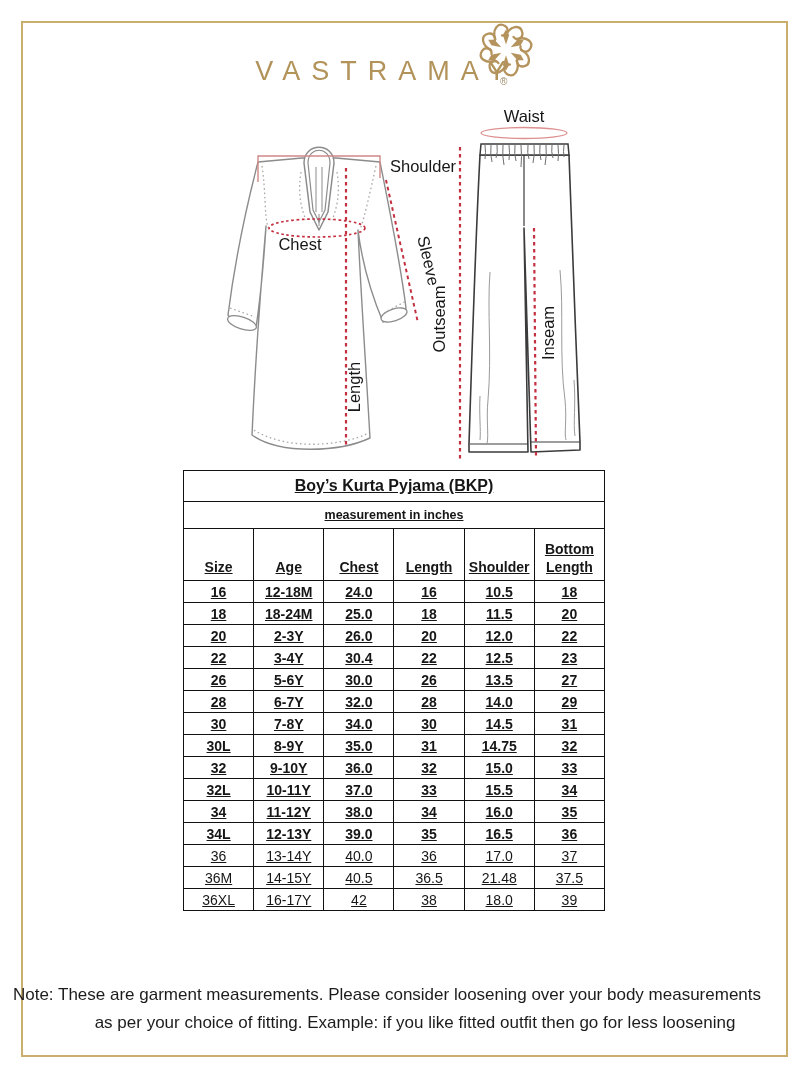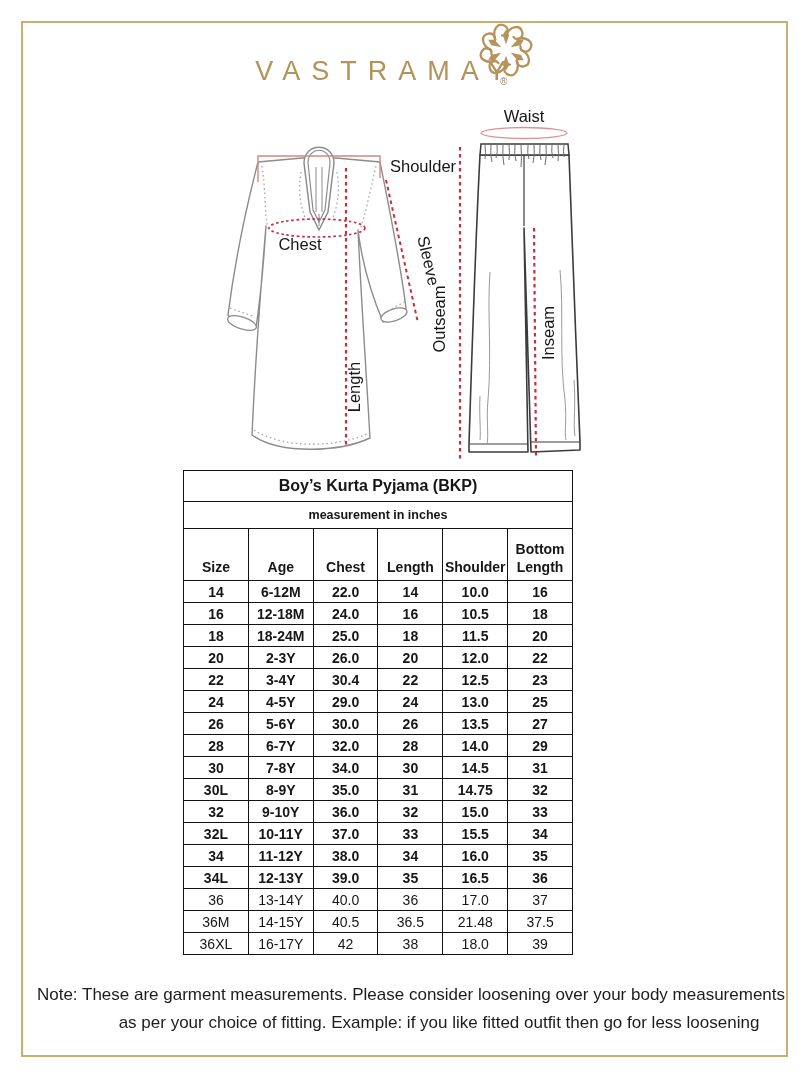--- a/index.html
+++ b/index.html
@@ -16,37 +16,38 @@
     position:absolute;top:56px;left:0;width:772px;text-align:center;
     font-size:27px;font-weight:400;letter-spacing:11px;color:#b2935a;
   }
   .ornament{position:absolute;left:477px;top:21px;width:58px;height:58px;}
   .reg-mark{position:absolute;left:500px;top:76px;font-size:10px;color:#9c8a6a;}
   
   .diagram{position:absolute;left:150px;top:100px;width:500px;height:370px;}
   .diagram text{font-family:"Liberation Sans",sans-serif;fill:#161616;font-size:16.5px;}
   
   .size-table{
-    position:absolute;left:183px;top:470px;width:390px;
+    position:absolute;left:183px;top:470px;width:422px;
     border-collapse:collapse;table-layout:fixed;
     font-family:"Liberation Sans",sans-serif;
+    text-decoration:underline;
   }
   .size-table th,.size-table td{
     border:1.5px solid #111;text-align:center;vertical-align:middle;padding:0;
   }
   .size-table .title-row th{height:30px;font-size:16px;font-weight:700;}
   .size-table .subtitle-row th{height:26px;font-size:12.5px;font-weight:700;}
   .size-table .head-row th{
     height:47px;font-size:14px;font-weight:700;vertical-align:bottom;
     padding-bottom:4px;line-height:1.25;
   }
   .size-table tbody td{height:21px;font-size:14px;font-weight:700;}
   .size-table tbody tr:nth-last-child(-n+3) td{font-weight:400;}
   
-  .note{position:absolute;left:36px;top:981px;width:750px;
+  .note{position:absolute;left:12px;top:981px;width:750px;
         font-size:17px;line-height:28px;color:#1c1c1c;text-align:center;}
   .note .l2{transform:translateX(28px);}
 </style>
 </head>
 <body>
 
 <div class="frame"></div>
 
 <div class="brand-name">VASTRAMAY</div>
 <svg class="ornament" viewBox="-24 -24 48 48">
@@ -165,28 +166,20 @@
       <th>Size</th>
       <th>Age</th>
       <th>Chest</th>
       <th>Length</th>
       <th>Shoulder</th>
       <th>Bottom Length</th>
     </tr>
   </thead>
   <tbody>
       <tr>
-        <td>14</td>
-        <td>6-12M</td>
-        <td>22.0</td>
-        <td>14</td>
-        <td>10.0</td>
-        <td>16</td>
-      </tr>
-      <tr>
         <td>16</td>
         <td>12-18M</td>
         <td>24.0</td>
         <td>16</td>
         <td>10.5</td>
         <td>18</td>
       </tr>
       <tr>
         <td>18</td>
         <td>18-24M</td>
@@ -205,28 +198,20 @@
       </tr>
       <tr>
         <td>22</td>
         <td>3-4Y</td>
         <td>30.4</td>
         <td>22</td>
         <td>12.5</td>
         <td>23</td>
       </tr>
       <tr>
-        <td>24</td>
-        <td>4-5Y</td>
-        <td>29.0</td>
-        <td>24</td>
-        <td>13.0</td>
-        <td>25</td>
-      </tr>
-      <tr>
         <td>26</td>
         <td>5-6Y</td>
         <td>30.0</td>
         <td>26</td>
         <td>13.5</td>
         <td>27</td>
       </tr>
       <tr>
         <td>28</td>
         <td>6-7Y</td>

